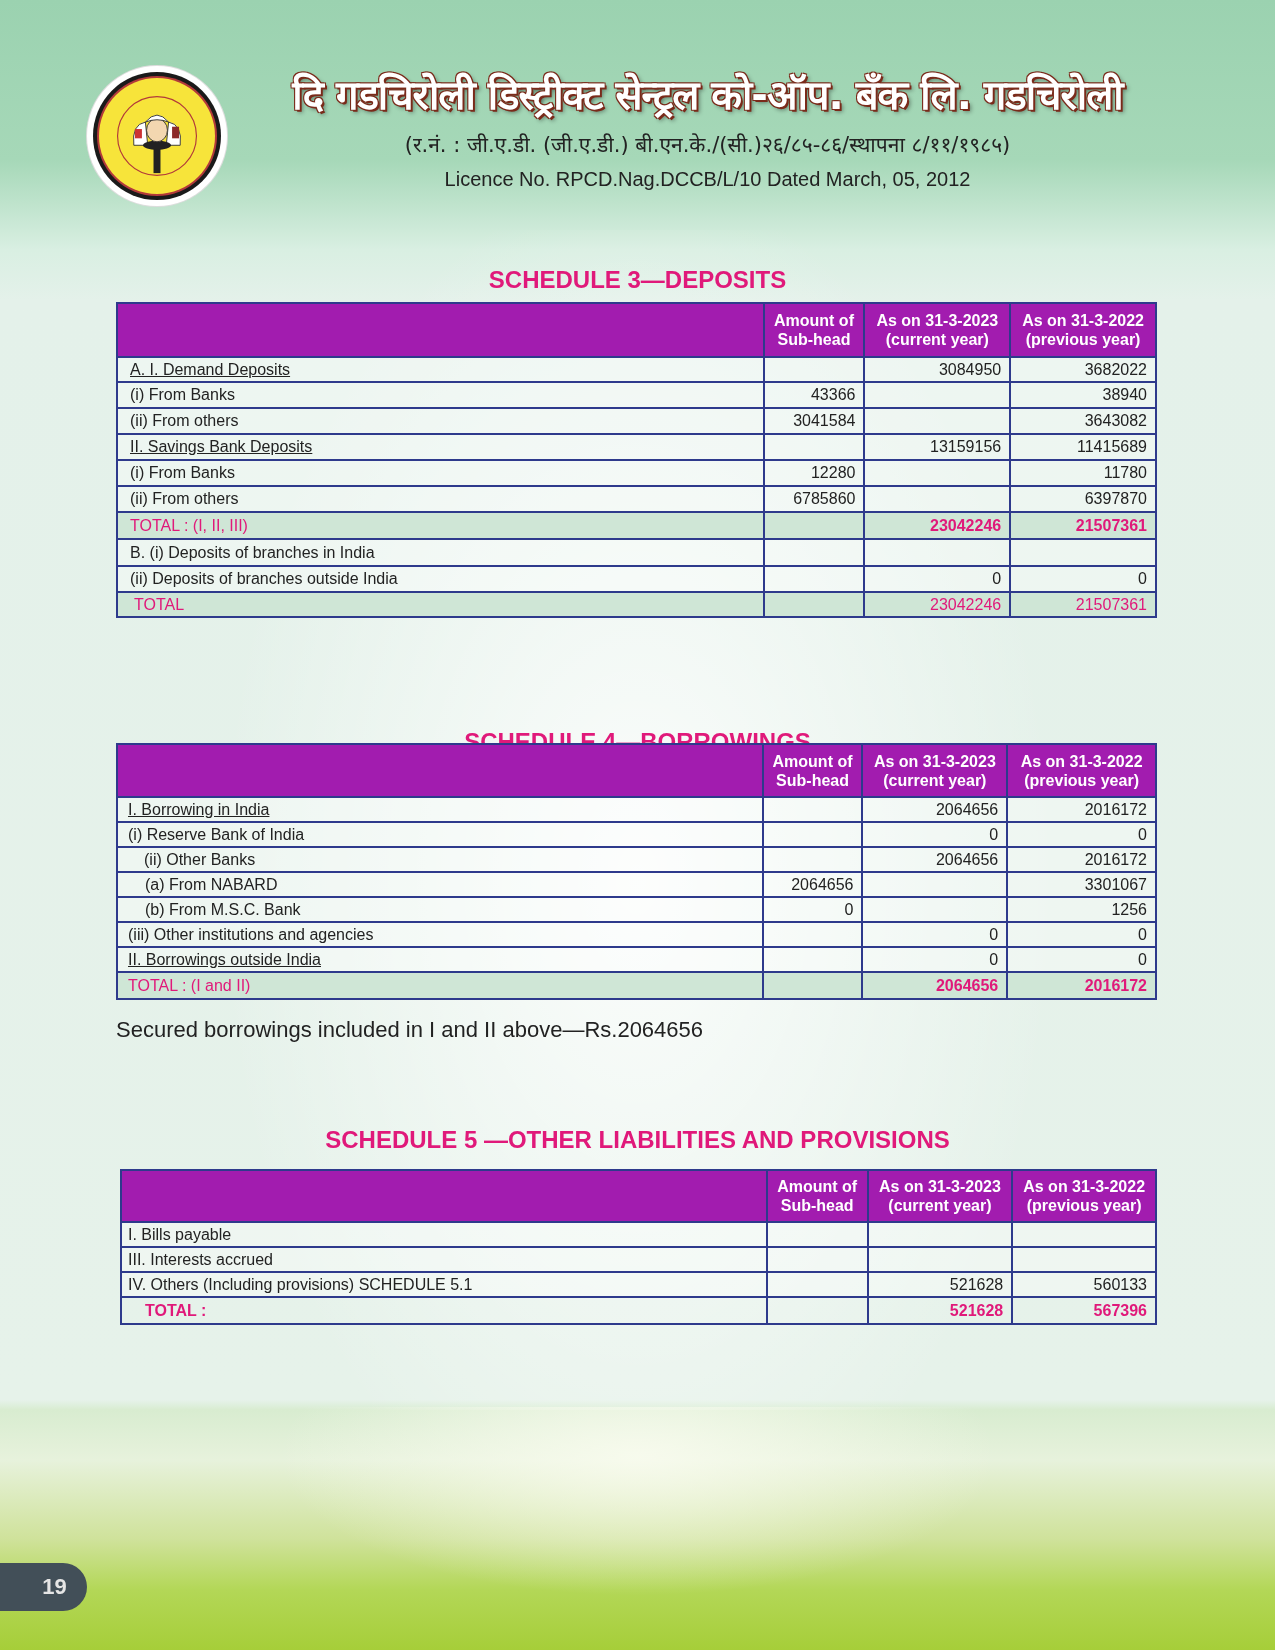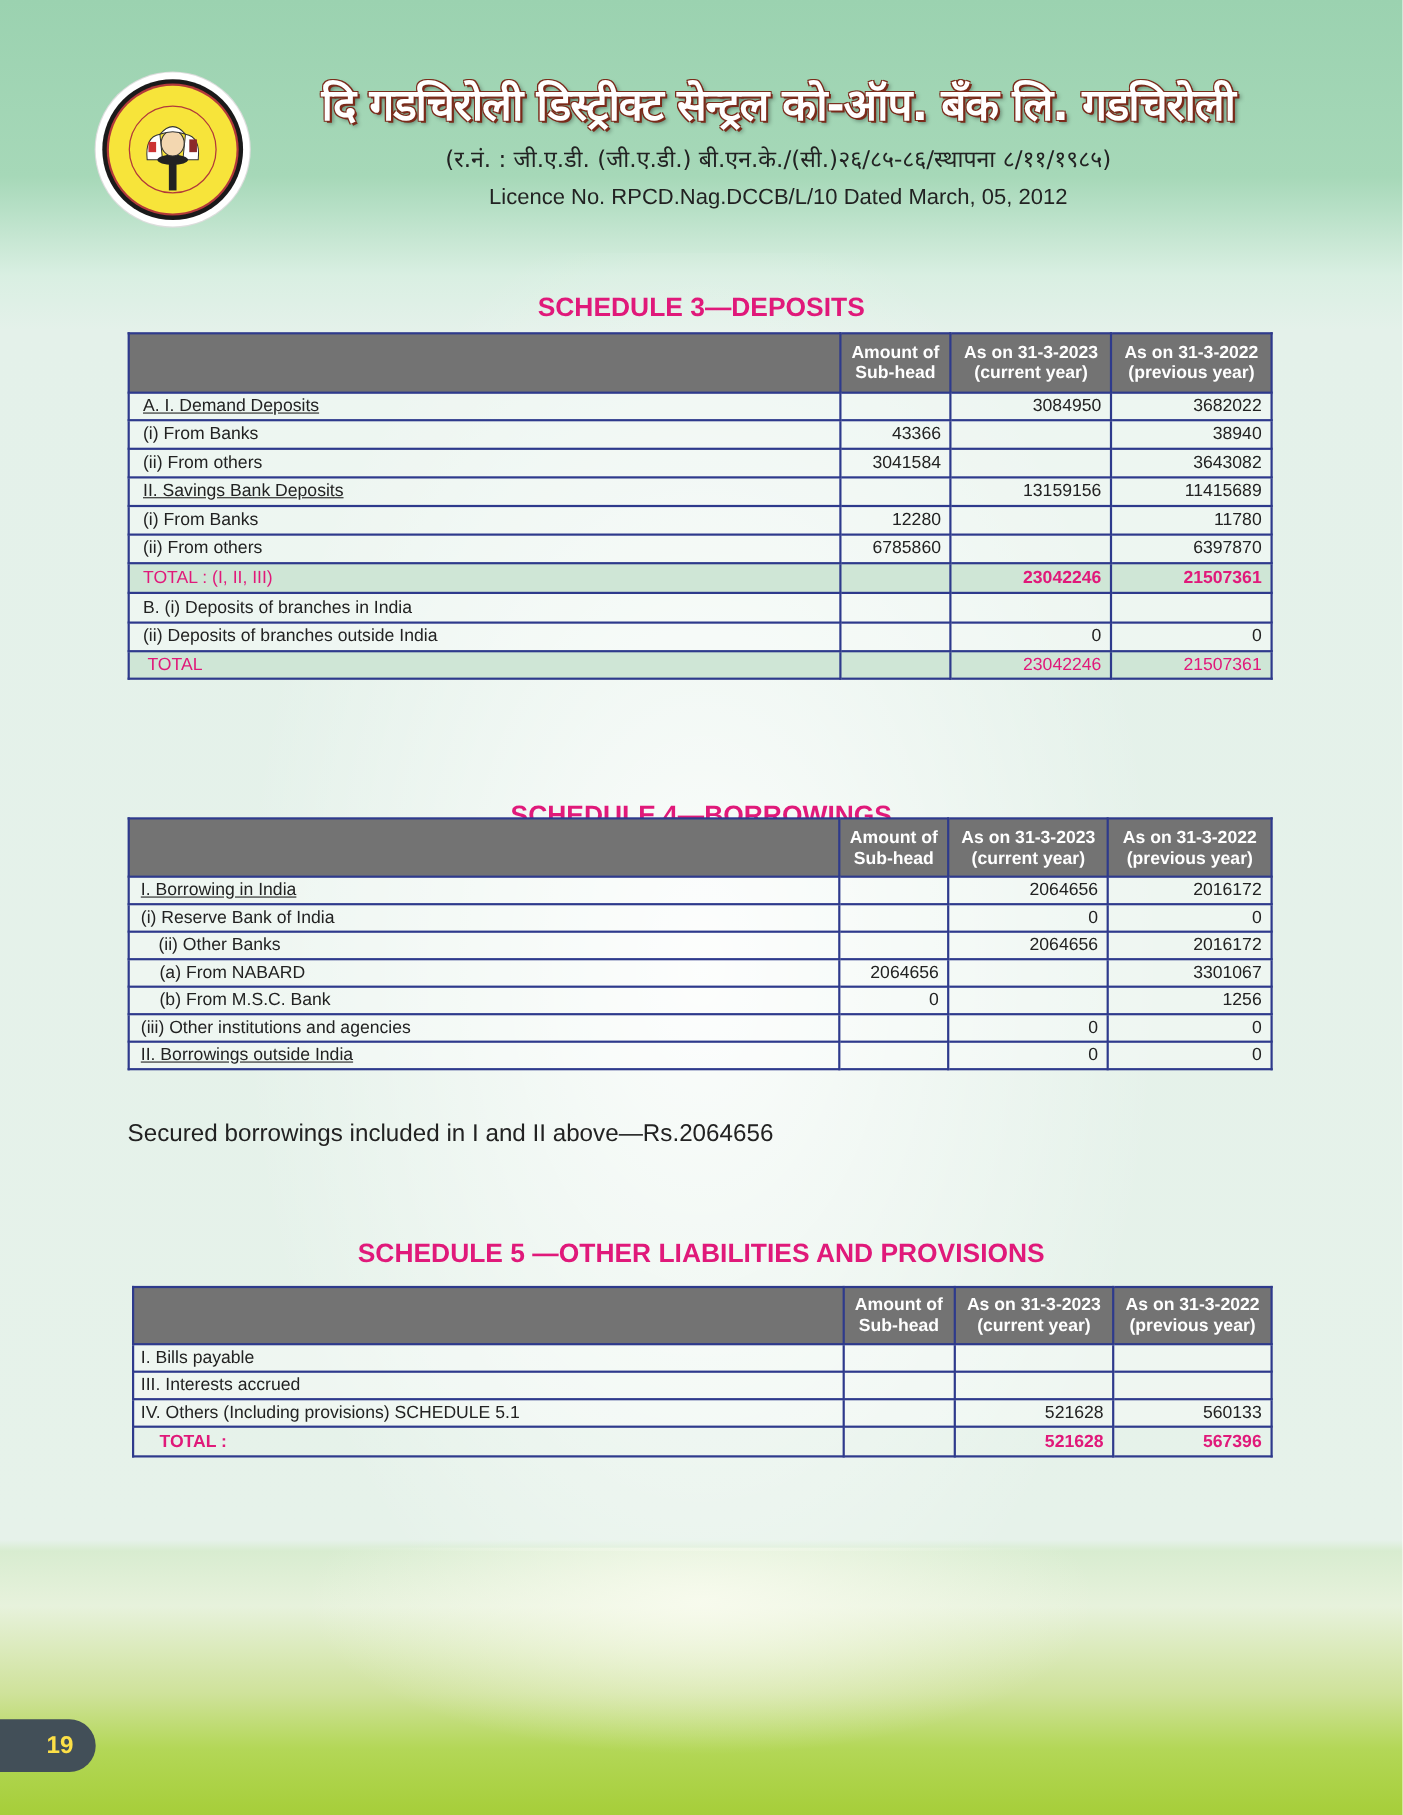--- a/index.html
+++ b/index.html
@@ -60,40 +60,40 @@
     position: absolute; left: 0; width: 1275px; text-align: center;
     font-family: "Liberation Sans", sans-serif; font-weight: bold; font-size: 24px; color: #e0197a;
   }
   table.sched {
     position: absolute; border-collapse: collapse;
     border: 2px solid #2e3a8c; font-size: 16px;
     font-family: "Liberation Sans", sans-serif;
   }
   table.sched td, table.sched th { border: 2px solid #2e3a8c; }
   table.sched thead th {
-    background: #737373; color: #fff; font-weight: bold; font-size: 16px;
+    background: #a21caf; color: #fff; font-weight: bold; font-size: 16px;
     line-height: 19px; text-align: center; vertical-align: middle; padding: 2px 4px;
   }
   table.sched tbody td { height: 25px; padding: 0 8px 0 12px; background: rgba(255,255,255,0.35); white-space: nowrap; }
   table.sched tbody td.num { text-align: right; padding: 0 8px; }
   table.sched tbody tr.total td { background: #cfe6d6; color: #e0197a; }
   table.sched tbody tr.total td.num { font-weight: bold; }
   table.sched tbody tr.total-plain td.num { font-weight: normal; }
   table.sched tbody tr.total-bold td { background: transparent; font-weight: bold; color: #e0197a; }
   .ul { text-decoration: underline; }
   .indent { padding-left: 27px !important; }
   .pad-total { padding-left: 16px !important; }
 
   .note {
     position: absolute; left: 116px; top: 1017px; font-size: 22px; color: #222;
     font-family: "Liberation Sans", sans-serif;
   }
   .page-badge {
     position: absolute; left: 0; top: 1563px; width: 87px; height: 48px;
-    background: #424f58; border-radius: 0 24px 24px 0; color: #fde047;
+    background: #424f58; border-radius: 0 24px 24px 0; color: #e5e5e5;
     font-weight: bold; font-size: 22px; line-height: 48px; text-align: center;
     padding-left: 22px; font-family: "Liberation Sans", sans-serif;
   }
 </style>
 </head>
 <body>
 
 <div class="center-glow"></div>
 <div class="bottom-glow"></div>
 
@@ -253,20 +253,26 @@
       <td class="num"></td>
       <td class="num">0</td>
       <td class="num">0</td>
     </tr>
     <tr>
       <td style="padding-left:10px"><span class="ul">II. Borrowings outside India</span></td>
       <td class="num"></td>
       <td class="num">0</td>
       <td class="num">0</td>
     </tr>
+    <tr class="total" style="height:27px">
+      <td style="padding-left:10px">TOTAL : (I and II)</td>
+      <td class="num"></td>
+      <td class="num">2064656</td>
+      <td class="num">2016172</td>
+    </tr>
   </tbody>
 </table>
 
 <div class="note">Secured borrowings included in I and II above—Rs.2064656</div>
 
 <div class="schedule-title" style="top:1126px;">SCHEDULE 5 —OTHER LIABILITIES AND PROVISIONS</div>
 <table class="sched" style="left:120px; top:1169px; width:1037px;">
   <colgroup>
       <col style="width:647px">
       <col style="width:101px">

